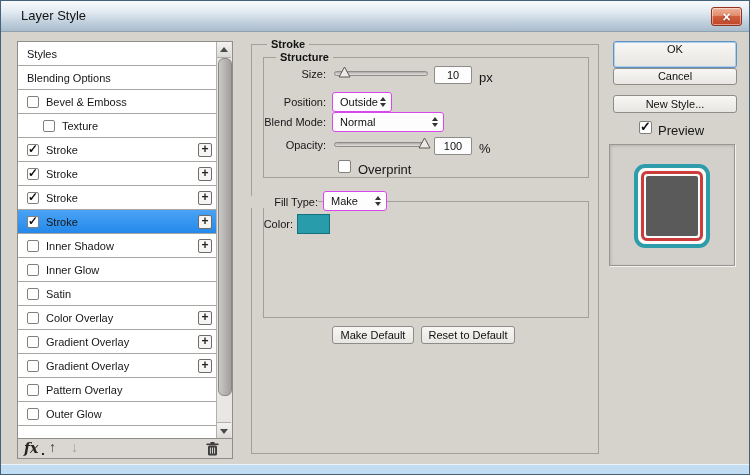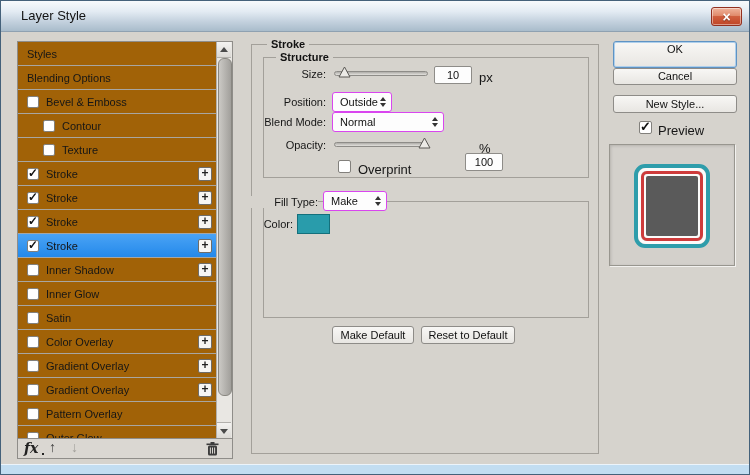--- a/index.html
+++ b/index.html
@@ -13,21 +13,21 @@
   .close-btn{position:absolute;right:7px;top:6px;width:31px;height:19px;box-sizing:border-box;
     border:1px solid #93301f;border-radius:3px;
     background:linear-gradient(180deg,#f0b49c 0%,#e08a6b 45%,#d05f3e 50%,#bf4527 100%);
     box-shadow:inset 0 0 0 1px rgba(255,255,255,.45);cursor:pointer;text-align:center;}
   .close-btn .x{color:#fff;font-weight:bold;font-size:14px;line-height:17px;text-shadow:0 1px 1px rgba(0,0,0,.4);}
   
   .bottom-strip{position:absolute;left:0;right:0;bottom:0;height:9px;
     background:#c2ddf1;border-top:1px solid #ecf4fb;}
   
   .list{position:absolute;left:16px;top:40px;width:216px;height:398px;box-sizing:border-box;
-    border:1px solid #8f8d89;background:#a16207;overflow:hidden;}
+    border:1px solid #8f8d89;background:#ffffff;overflow:hidden;}
   .rows{position:absolute;left:0;top:0;width:199px;}
   .row{position:relative;height:24px;box-sizing:border-box;border-bottom:1px solid #a8a6a1;
     display:flex;align-items:center;padding-left:9px;font-size:11px;color:#161616;cursor:pointer;}
   .row.indent{padding-left:25px;}
   .row.selected{background:linear-gradient(180deg,#4aa3f5,#2489ea);}
   .cb{width:12px;height:12px;box-sizing:border-box;background:#fff;border:1px solid #82807c;
     border-radius:2px;margin-right:7px;font-weight:bold;font-size:12px;line-height:9px;
     color:#111;text-align:center;flex:0 0 auto;}
   .plus{position:absolute;right:5px;top:5px;width:14px;height:14px;box-sizing:border-box;
     background:#f6f5f3;border:1px solid #6e6c68;border-radius:2px;font-weight:bold;
@@ -110,25 +110,20 @@
     <span class="lbl">Blending Options</span>
 
   </div>
         <div class="row">
     <span class="cb"></span>
     <span class="lbl">Bevel &amp; Emboss</span>
 
   </div>
         <div class="row indent">
     <span class="cb"></span>
-    <span class="lbl">Contour</span>
-
-  </div>
-        <div class="row indent">
-    <span class="cb"></span>
     <span class="lbl">Texture</span>
 
   </div>
         <div class="row">
     <span class="cb">✓</span>
     <span class="lbl">Stroke</span>
     <span class="plus">+</span>
   </div>
         <div class="row">
     <span class="cb">✓</span>
@@ -250,21 +245,21 @@
       </span>
   </div>
 
   <span class="flabel" style="left:252px;top:138px;width:73px;">Opacity:</span>
   <div class="track" style="left:333px;top:141px;width:94px;"></div>
   <span class="thumb" style="top: 134px; margin-left: calc(417px);" id="opacity-thumb">
     <svg width="13" height="12" viewBox="0 0 13 12">
         <path d="M6.5 1 L12 11 H1 Z" fill="#eceae6" stroke="#5a5854" stroke-width="1"></path>
       </svg>
   </span>
-  <div class="numbox" style="left:433px;top:152px;margin-left:31px;">100</div>
+  <div class="numbox" style="left:433px;top:136px;">100</div>
   <span class="lbl-static" style="left:478px;top:140px;">%</span>
 
   <span class="ckbox" style="left:337px;top:159px;" id="overprint-cb"></span>
   <span class="lbl-static" style="left:357px;top:161px;">Overprint</span>
 
   <div class="group" style="left:262px;top:200px;width:326px;height:117px;"></div>
   <span class="flabel" style="left:250px;top:195px;width:67px;background:#d6d3cd;">Fill Type:</span>
   <div class="combo" style="left:322px;top:190px;width:64px;">
     <span class="cv">Make</span>
     <span class="spin">

